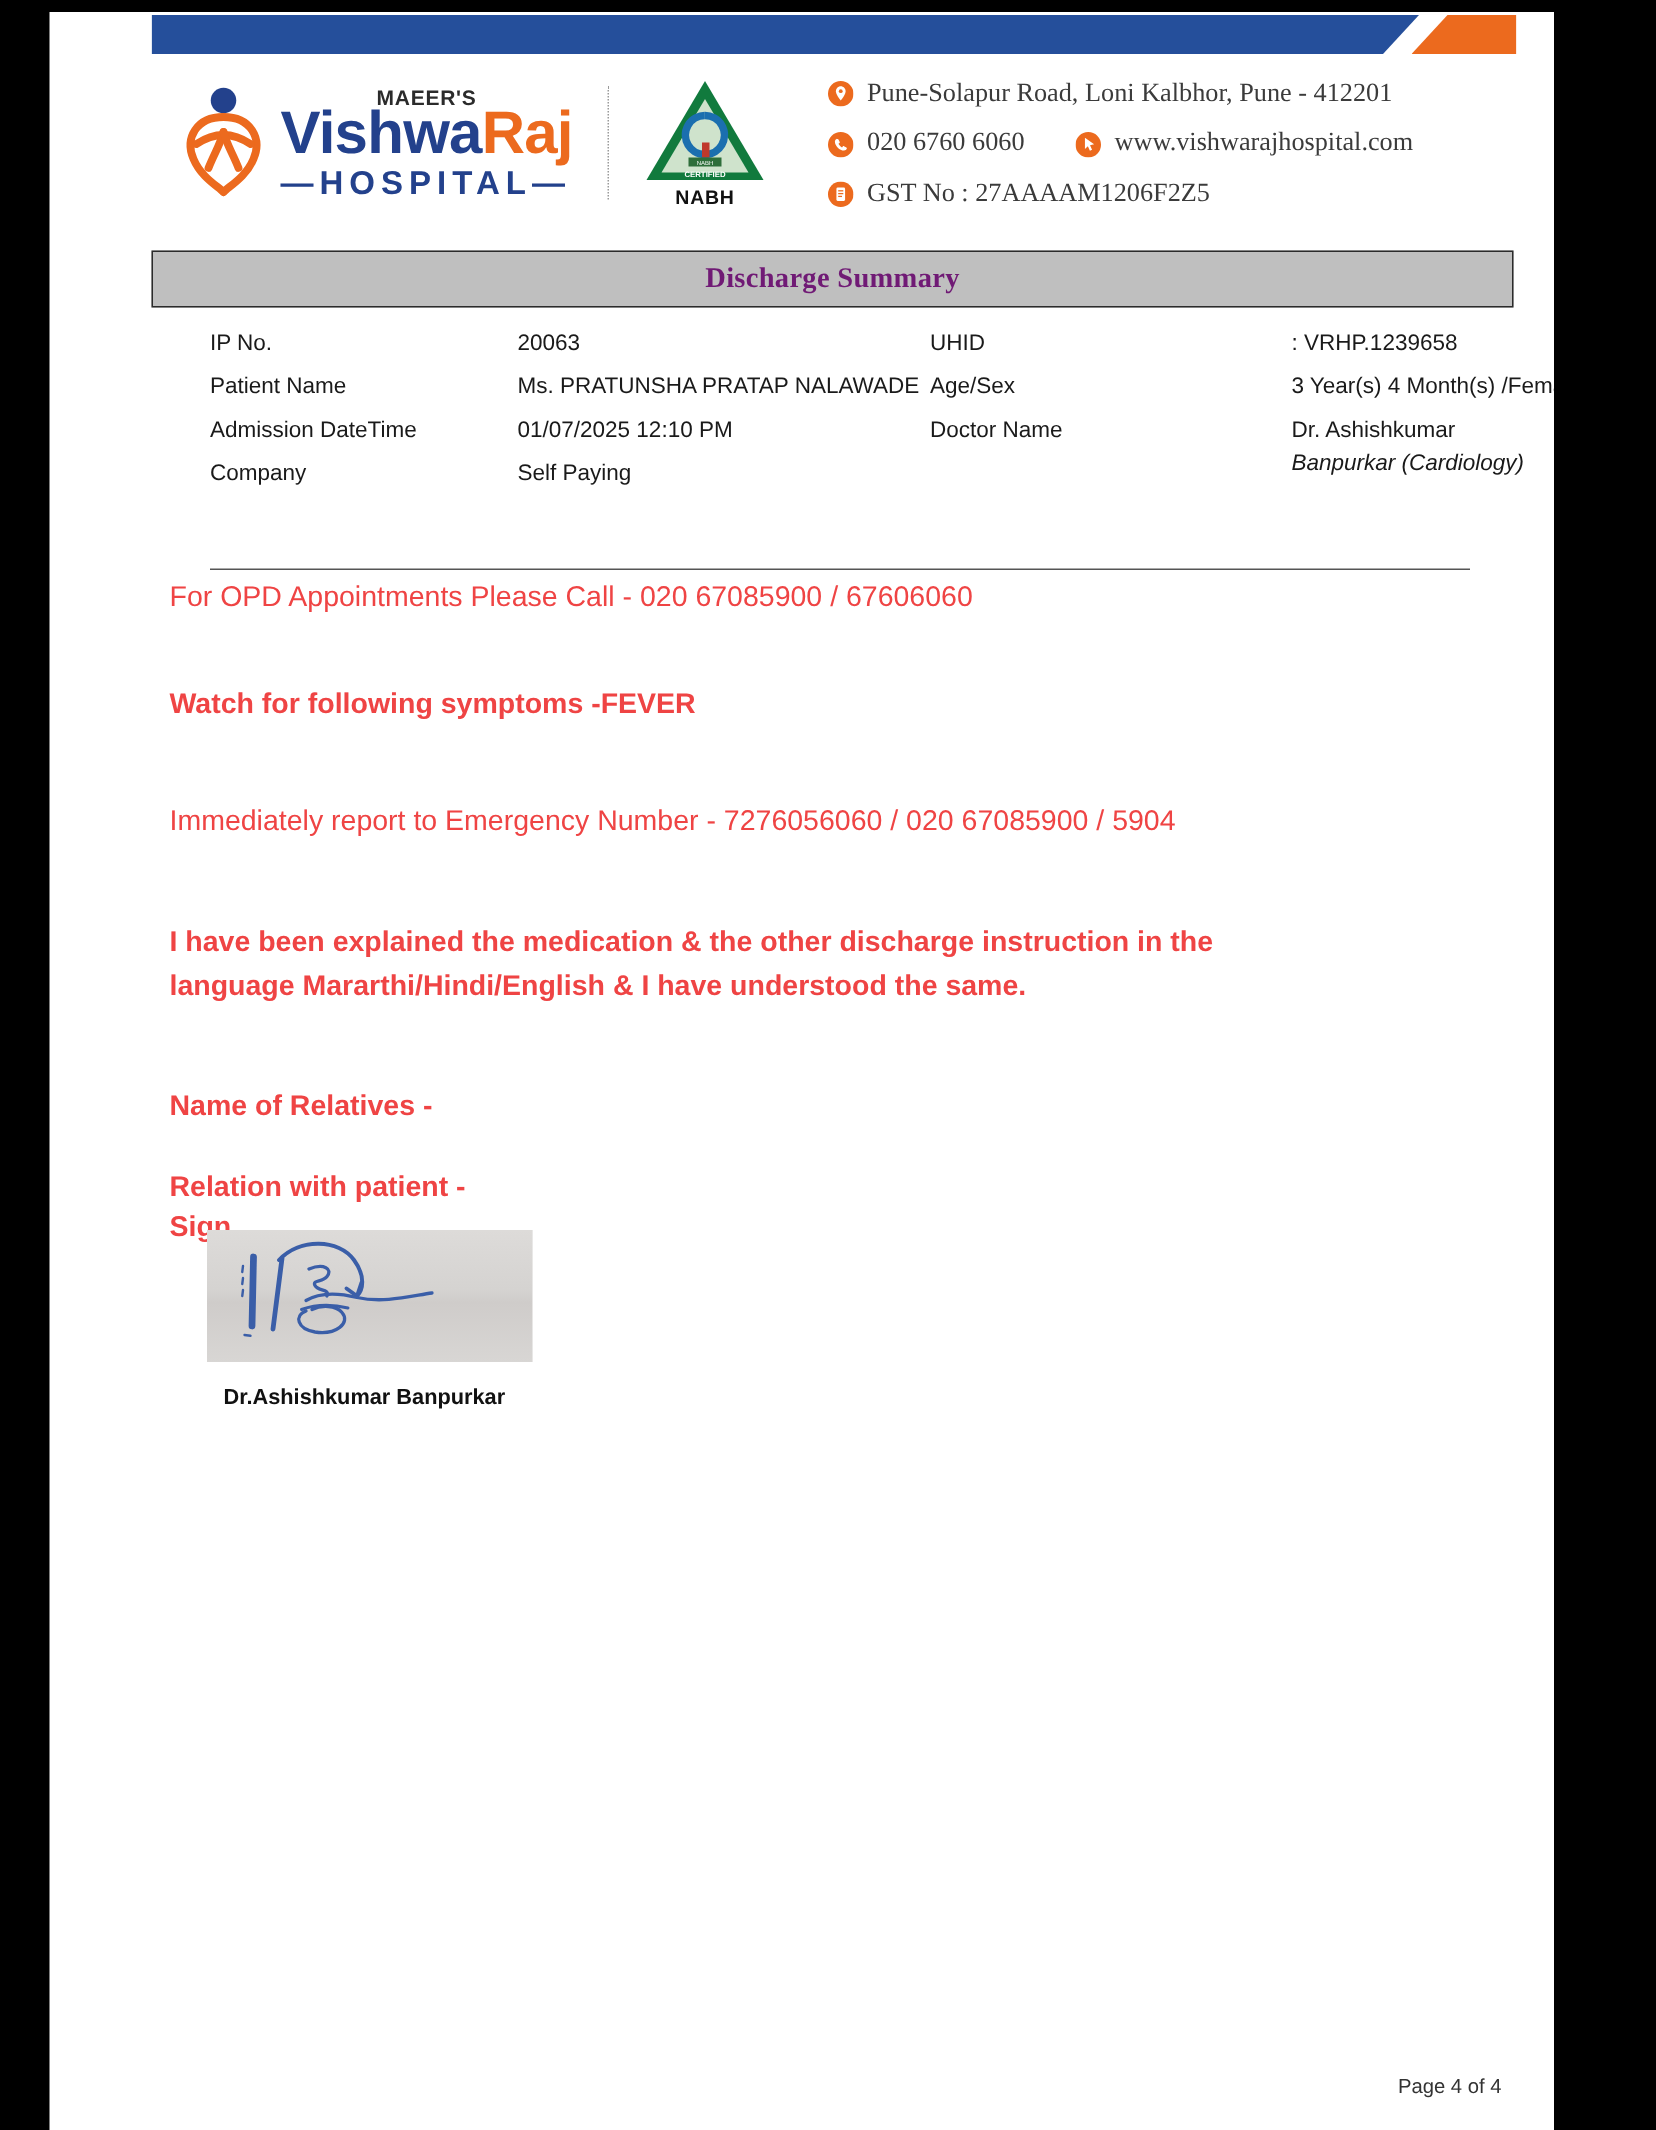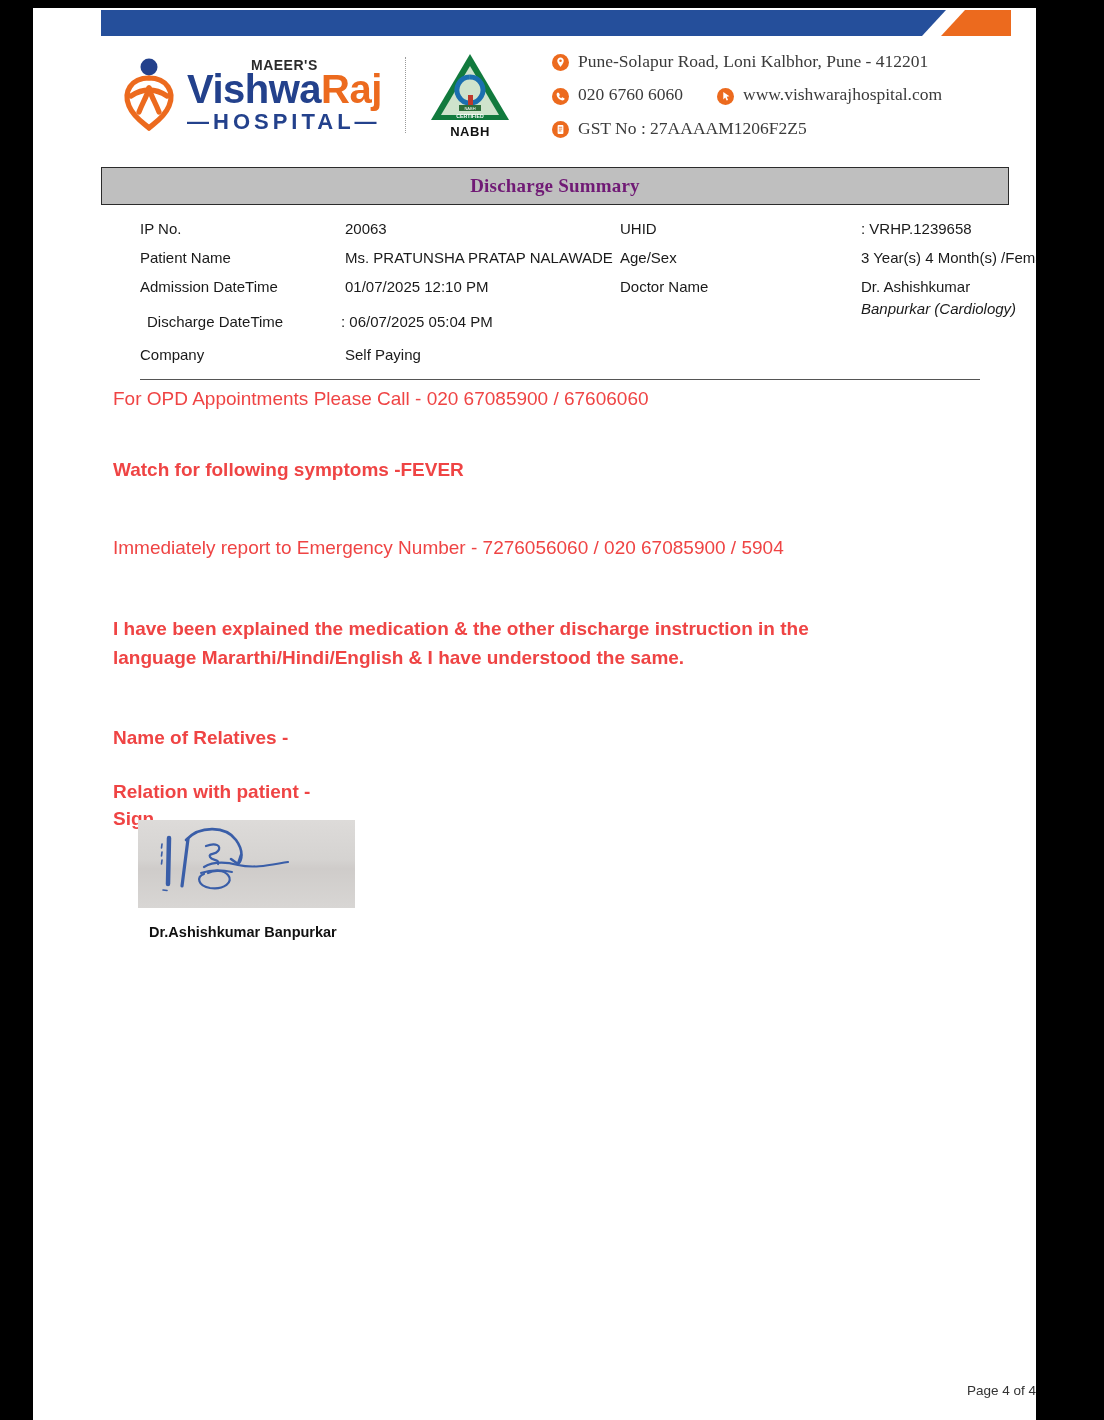--- a/index.html
+++ b/index.html
@@ -256,20 +256,21 @@
     white-space: nowrap;
   }
 
   
   .footer {
     position: absolute;
     left: 0;
     top: 1375px;
     width: 1003px;
     text-align: right;
+    padding-right: 35px;
     box-sizing: border-box;
     font-size: 13.5px;
     color: #333;
   }
 </style>
 </head>
 <body>
 
 <div id="page">
 
@@ -371,24 +372,20 @@
     </div>
 
     <div class="drow">
       <span class="dlabel col-a-label">Admission  DateTime</span>
       <span class="dvalue col-a-value">01/07/2025  12:10 PM</span>
       <span class="dlabel col-b-label">Doctor Name</span>
       <span class="dvalue col-b-value">Dr. Ashishkumar</span>
       <span class="dvalue col-b-value" style="top:22px;font-style:italic;">Banpurkar  (Cardiology)</span>
     </div>
 
-    <div class="drow" style="min-height:33px;margin-top:6px;">
-      <span class="dlabel indent-label">Discharge DateTime</span>
-      <span class="dvalue" style="left:240px;">: 06/07/2025 05:04 PM</span>
-    </div>
 
     <div class="drow">
       <span class="dlabel col-a-label">Company</span>
       <span class="dvalue col-a-value">Self Paying</span>
     </div>
   </div>
 
   <div class="rule"></div>
 
   <div class="body-copy">

